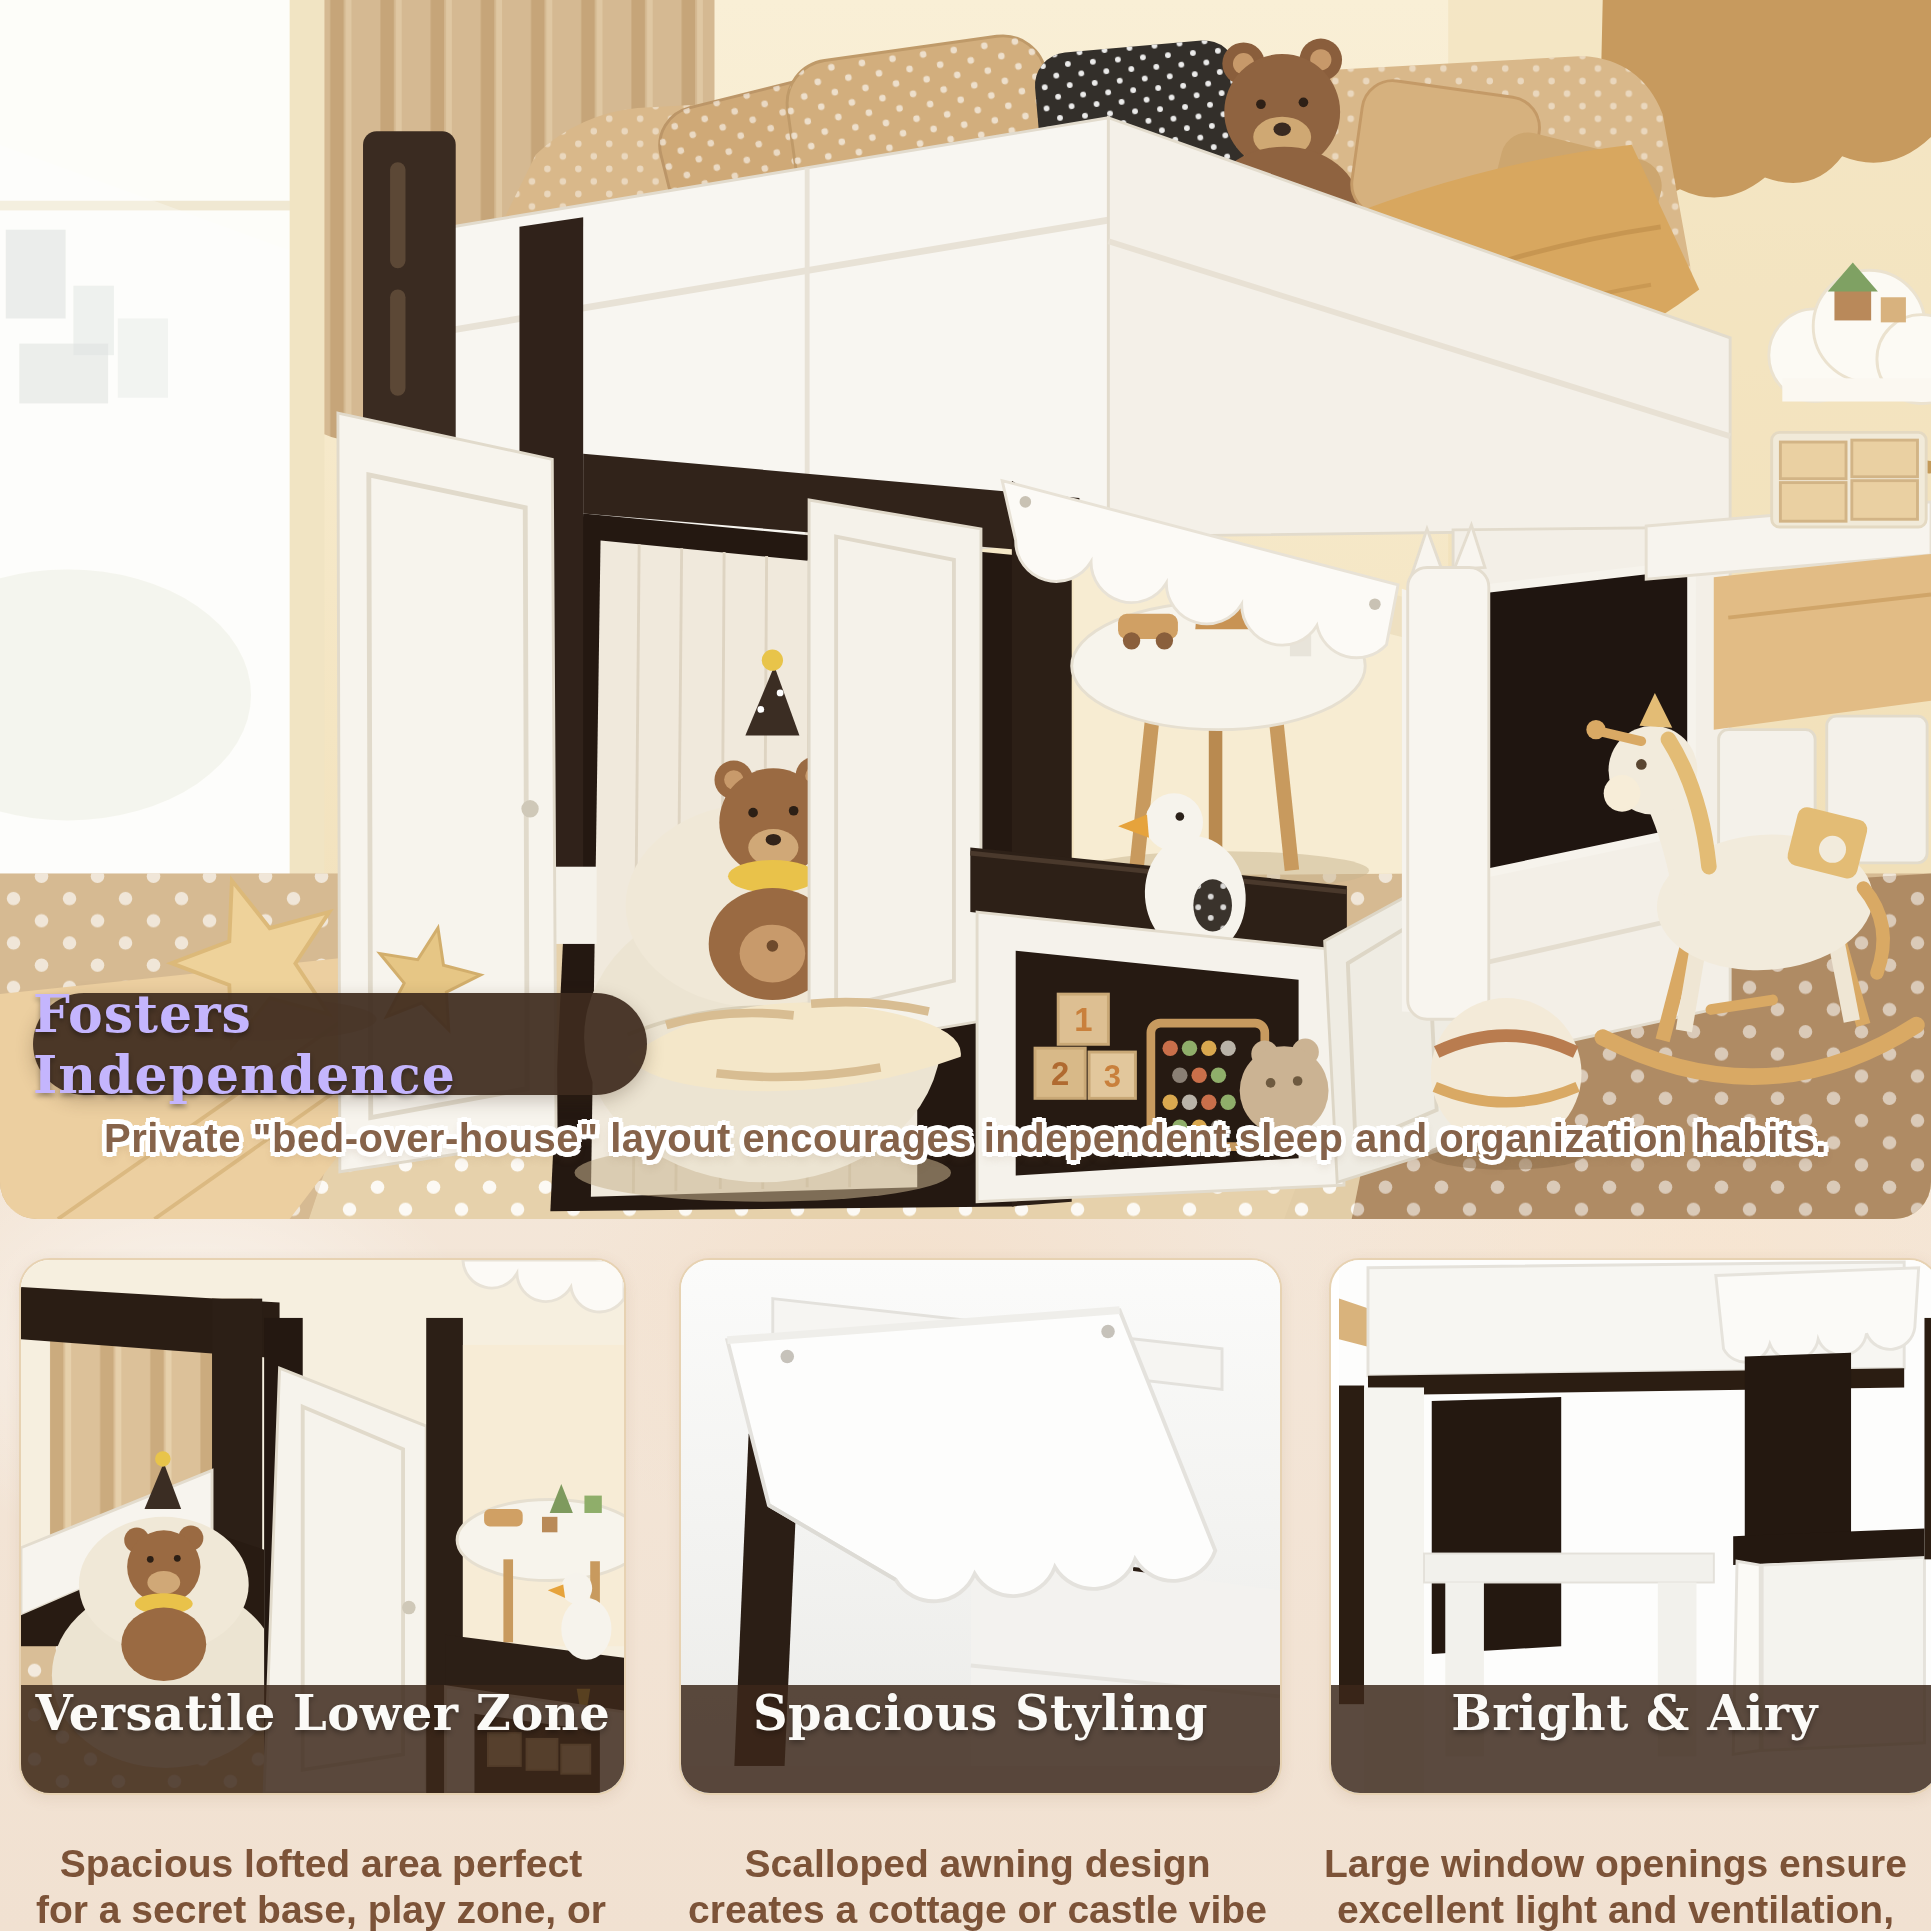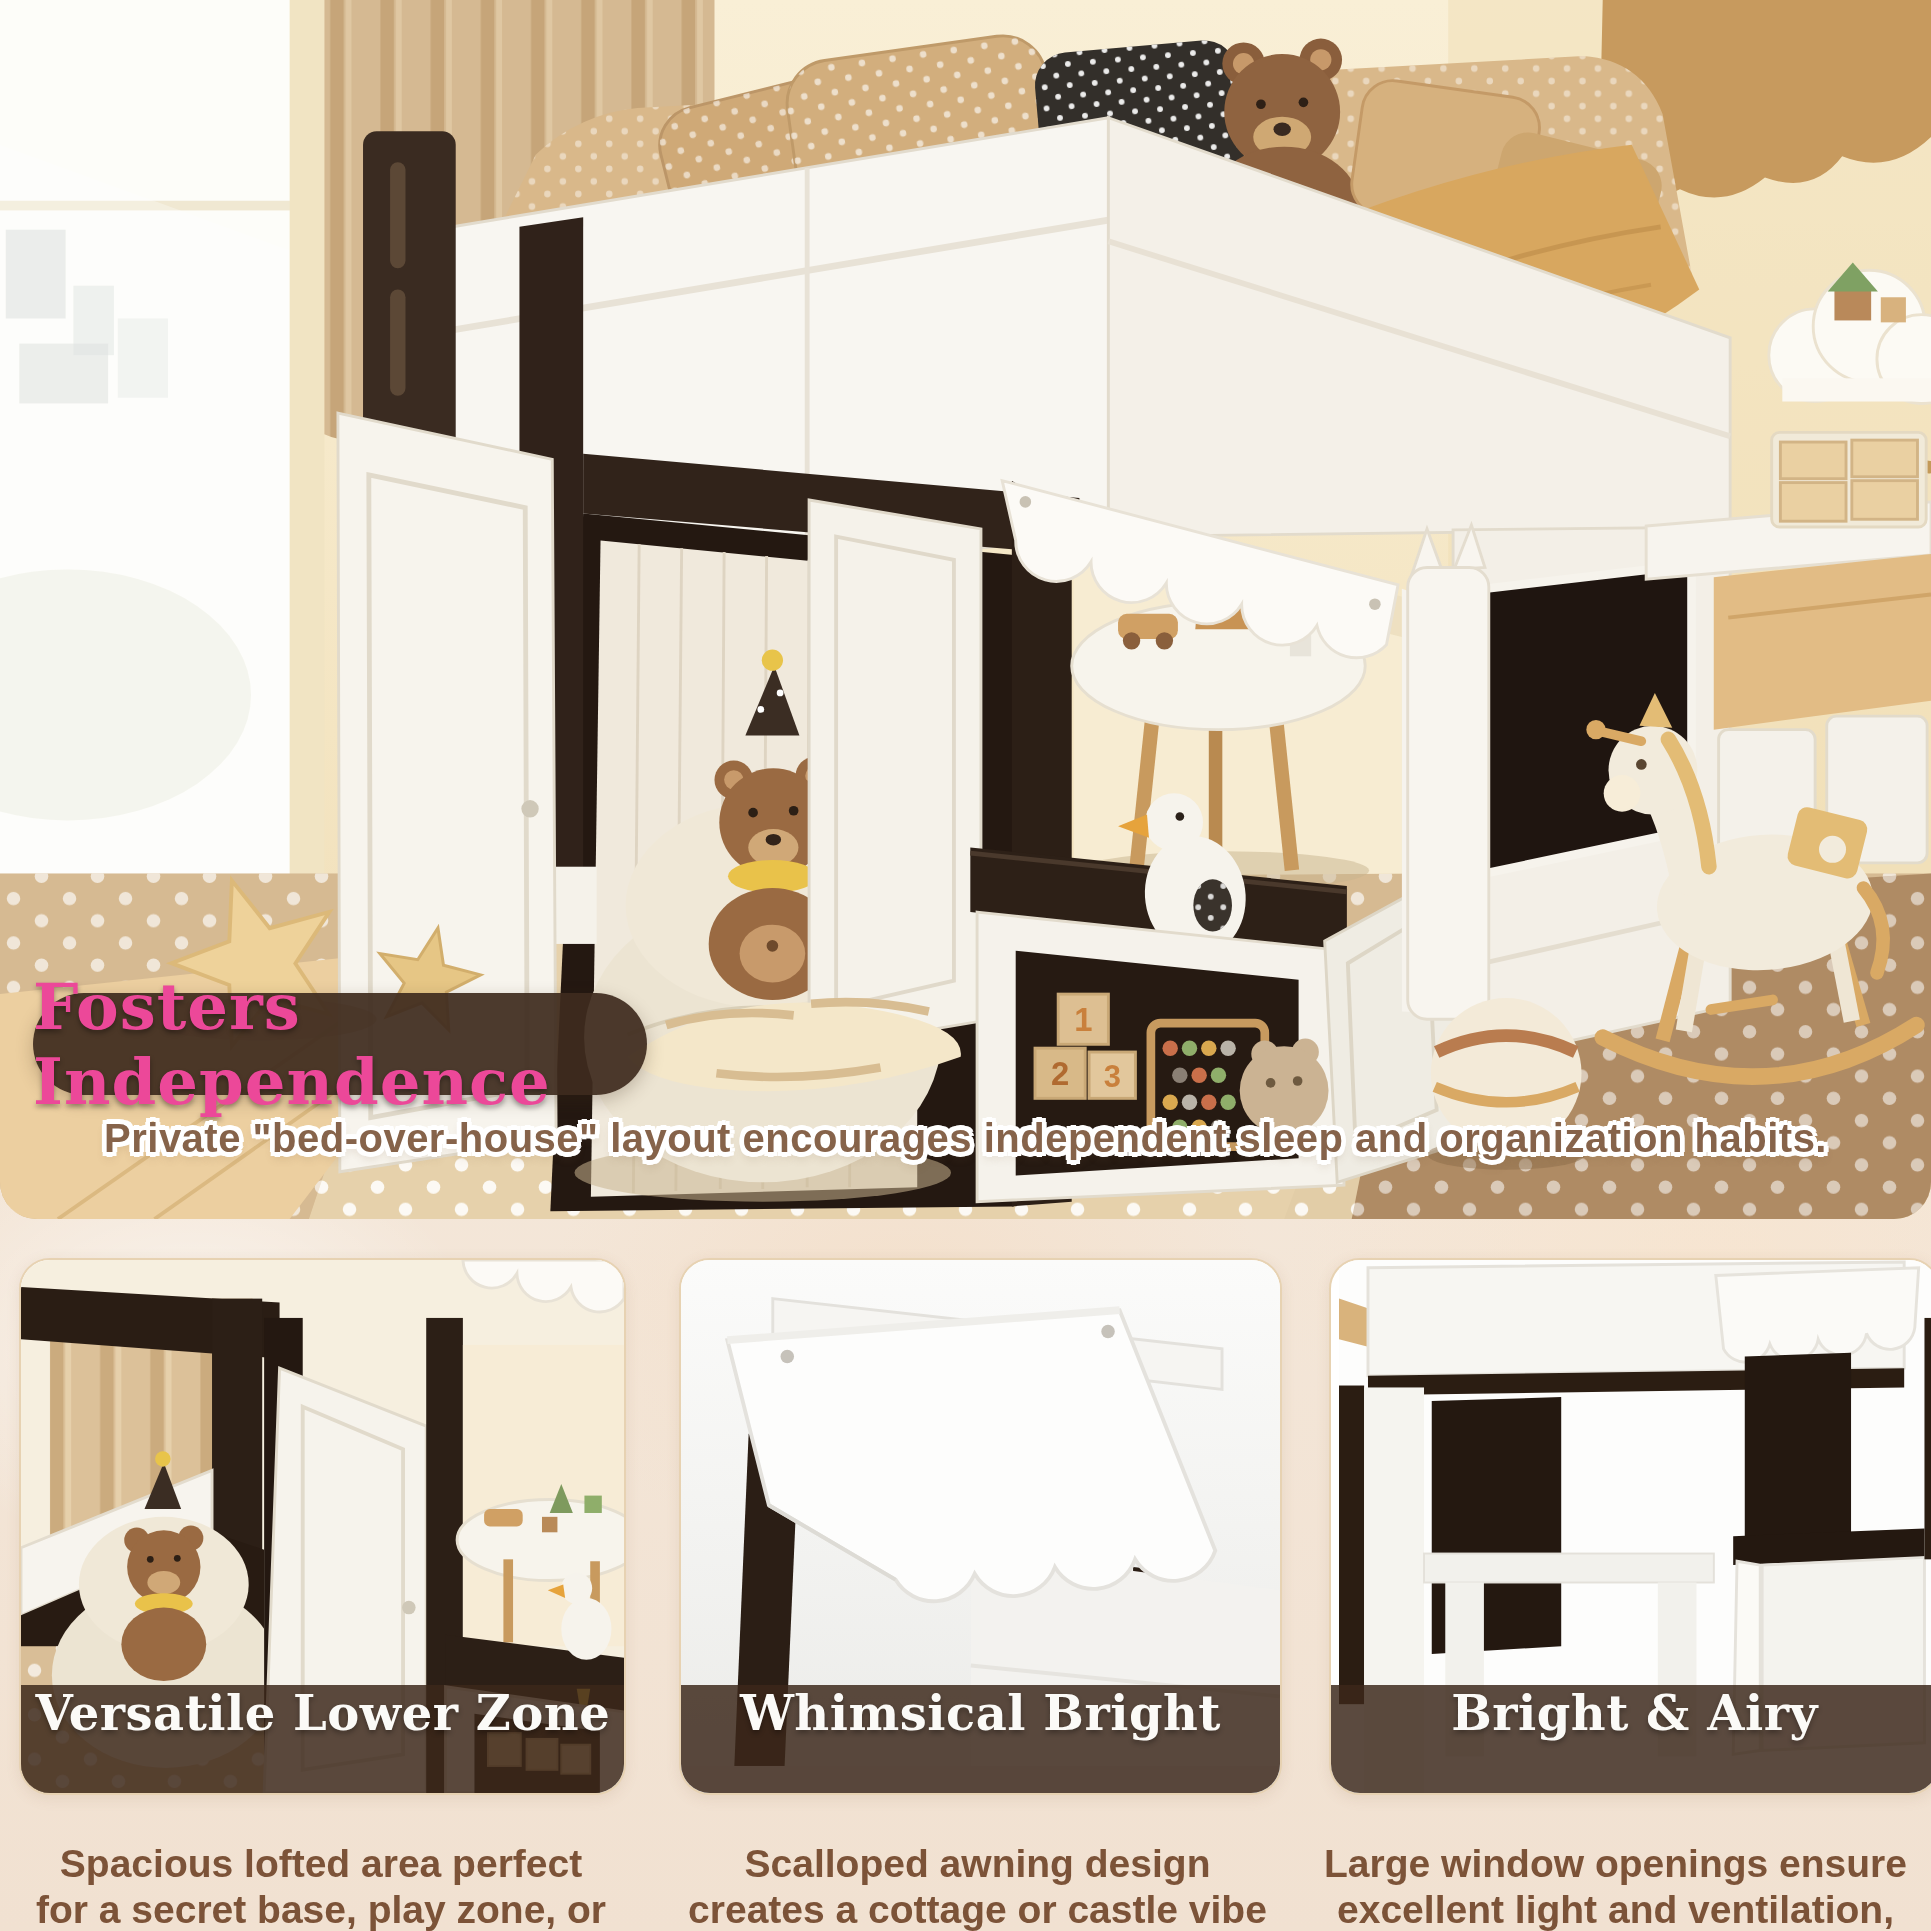--- a/index.html
+++ b/index.html
@@ -11,22 +11,22 @@
           radial-gradient(579px 406px at 88% 66%, rgba(248,228,205,.65), transparent 72%),
           linear-gradient(#f8efe4,#f1e1d1);}
   
   .hero{position:absolute;left:0;top:0;width:1931px;height:1219px;
         border-radius:0 0 37px 37px;overflow:hidden;background:#f5e8cd;}
   .hero svg{display:block;width:1931px;height:1219px;}
   .badge{position:absolute;left:33px;top:993px;width:614px;height:102px;
          background:rgba(62,43,30,.93);border-radius:52px;
          display:flex;align-items:center;justify-content:center;
          box-shadow:0 5.8px 17.4px rgba(60,40,25,.25);}
-  .badge span{color:#ec4899;font-family:"DejaVu Serif","Liberation Serif",serif;
-         font-weight:700;font-size:64px;letter-spacing:1px;text-shadow:0 2.9px 5.8px rgba(0,0,0,.35);}
+  .badge span{color:#c4b5fd;font-family:"DejaVu Serif","Liberation Serif",serif;
+         font-weight:700;font-size:52px;letter-spacing:1px;text-shadow:0 2.9px 5.8px rgba(0,0,0,.35);}
   .caption{position:absolute;left:0;top:1116px;width:1931px;text-align:center;
          font-size:40px;font-weight:700;color:#86634a;letter-spacing:0.5px;white-space:nowrap;
          text-shadow:
            -3.9px -3.9px 0 #fff, 3.9px -3.9px 0 #fff, -3.9px 3.9px 0 #fff, 3.9px 3.9px 0 #fff,
            0 -4.8px 0 #fff, 0 4.8px 0 #fff, -4.8px 0 0 #fff, 4.8px 0 0 #fff,
            0 5.8px 9.7px rgba(120,85,55,.25);}
   
   .card{position:absolute;top:1258px;height:533px;border-radius:31px;
         border:2.9px solid #e7d2b2;background:#fff;overflow:hidden;
         box-shadow:0 3.9px 13.5px rgba(150,110,70,.12);}
@@ -443,21 +443,21 @@
         <rect x="0" y="524" width="620" height="28" fill="#e8e6e2"></rect>
         <path d="M48,83 L454,52 L553,301
                  A46,46 0 0 1 470,310 A46,46 0 0 1 387,318 A46,46 0 0 1 304,325 A46,46 0 0 1 222,331
                  L91,254 Z" fill="#fdfdfc" stroke="#e4e2dd" stroke-width="4"></path>
         <line x1="48" y1="83" x2="454" y2="52" stroke="#efeeea" stroke-width="8"></line>
         <circle cx="110" cy="100" r="7" fill="#c6c2ba"></circle>
         <circle cx="442" cy="74" r="7" fill="#c6c2ba"></circle>
         <path d="M91,254 L222,331" stroke="#dddbd5" stroke-width="4"></path>
       </svg>
       <div class="band">
-        <span>Whimsical Bright</span>
+        <span>Spacious Styling</span>
       </div>
     </article>
 
     <article class="card card-3">
       <svg viewBox="0 0 620 552" preserveAspectRatio="none">
         <rect width="620" height="552" fill="#fdfdfc"></rect>
         <polygon points="0,40 42,54 38,92 0,82" fill="#d9b37c"></polygon>
         <polygon points="30,8 585,2 585,112 30,120" fill="#f7f6f2" stroke="#e5e2db" stroke-width="3"></polygon>
         <polygon points="30,120 585,112 585,132 30,140" fill="#2b1d12"></polygon>
         <rect x="0" y="130" width="26" height="330" fill="#2b1d12"></rect>

